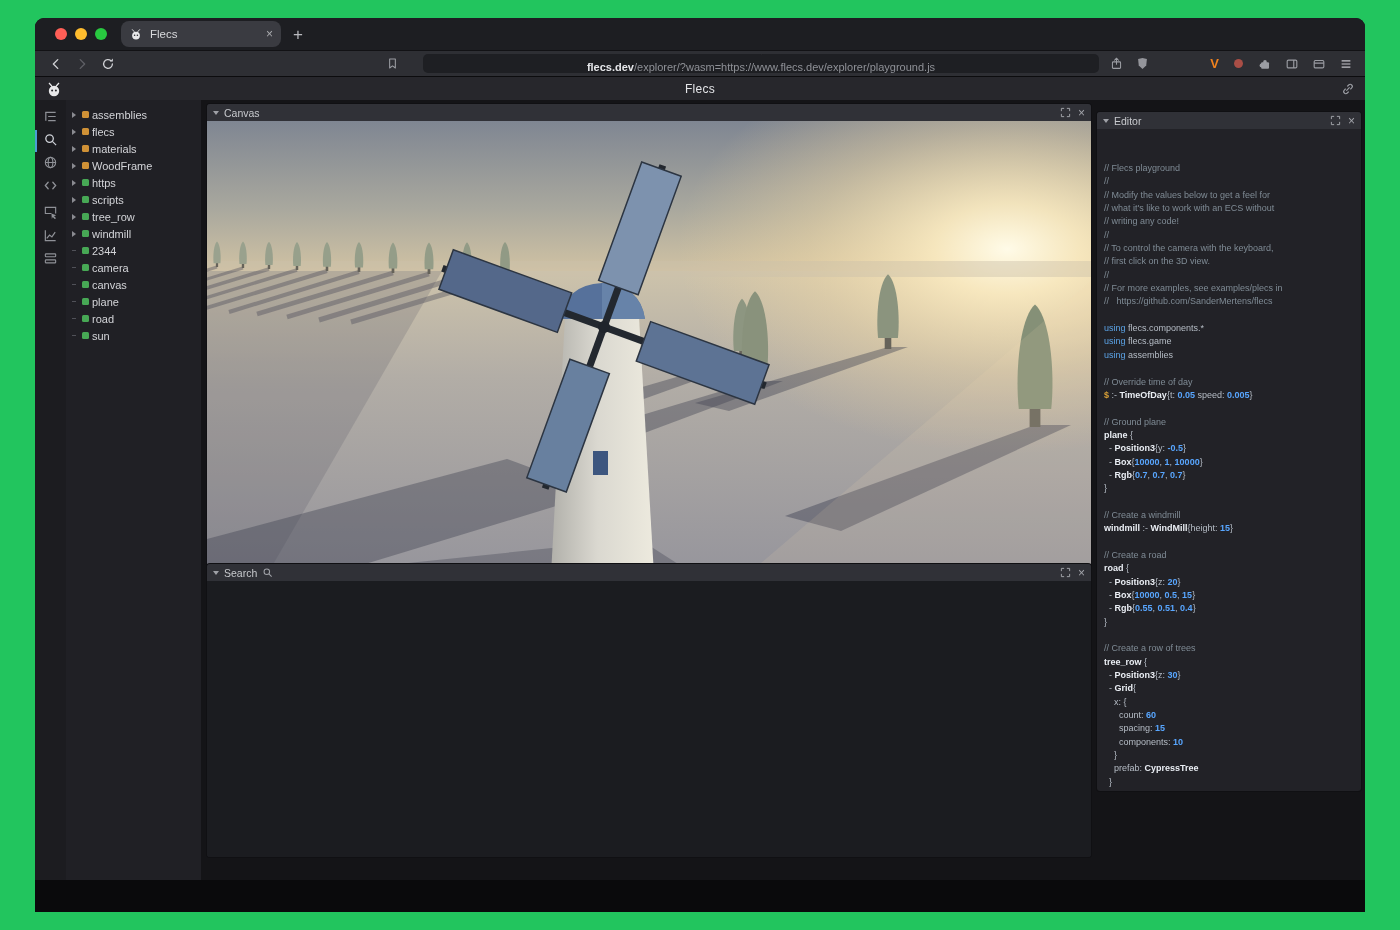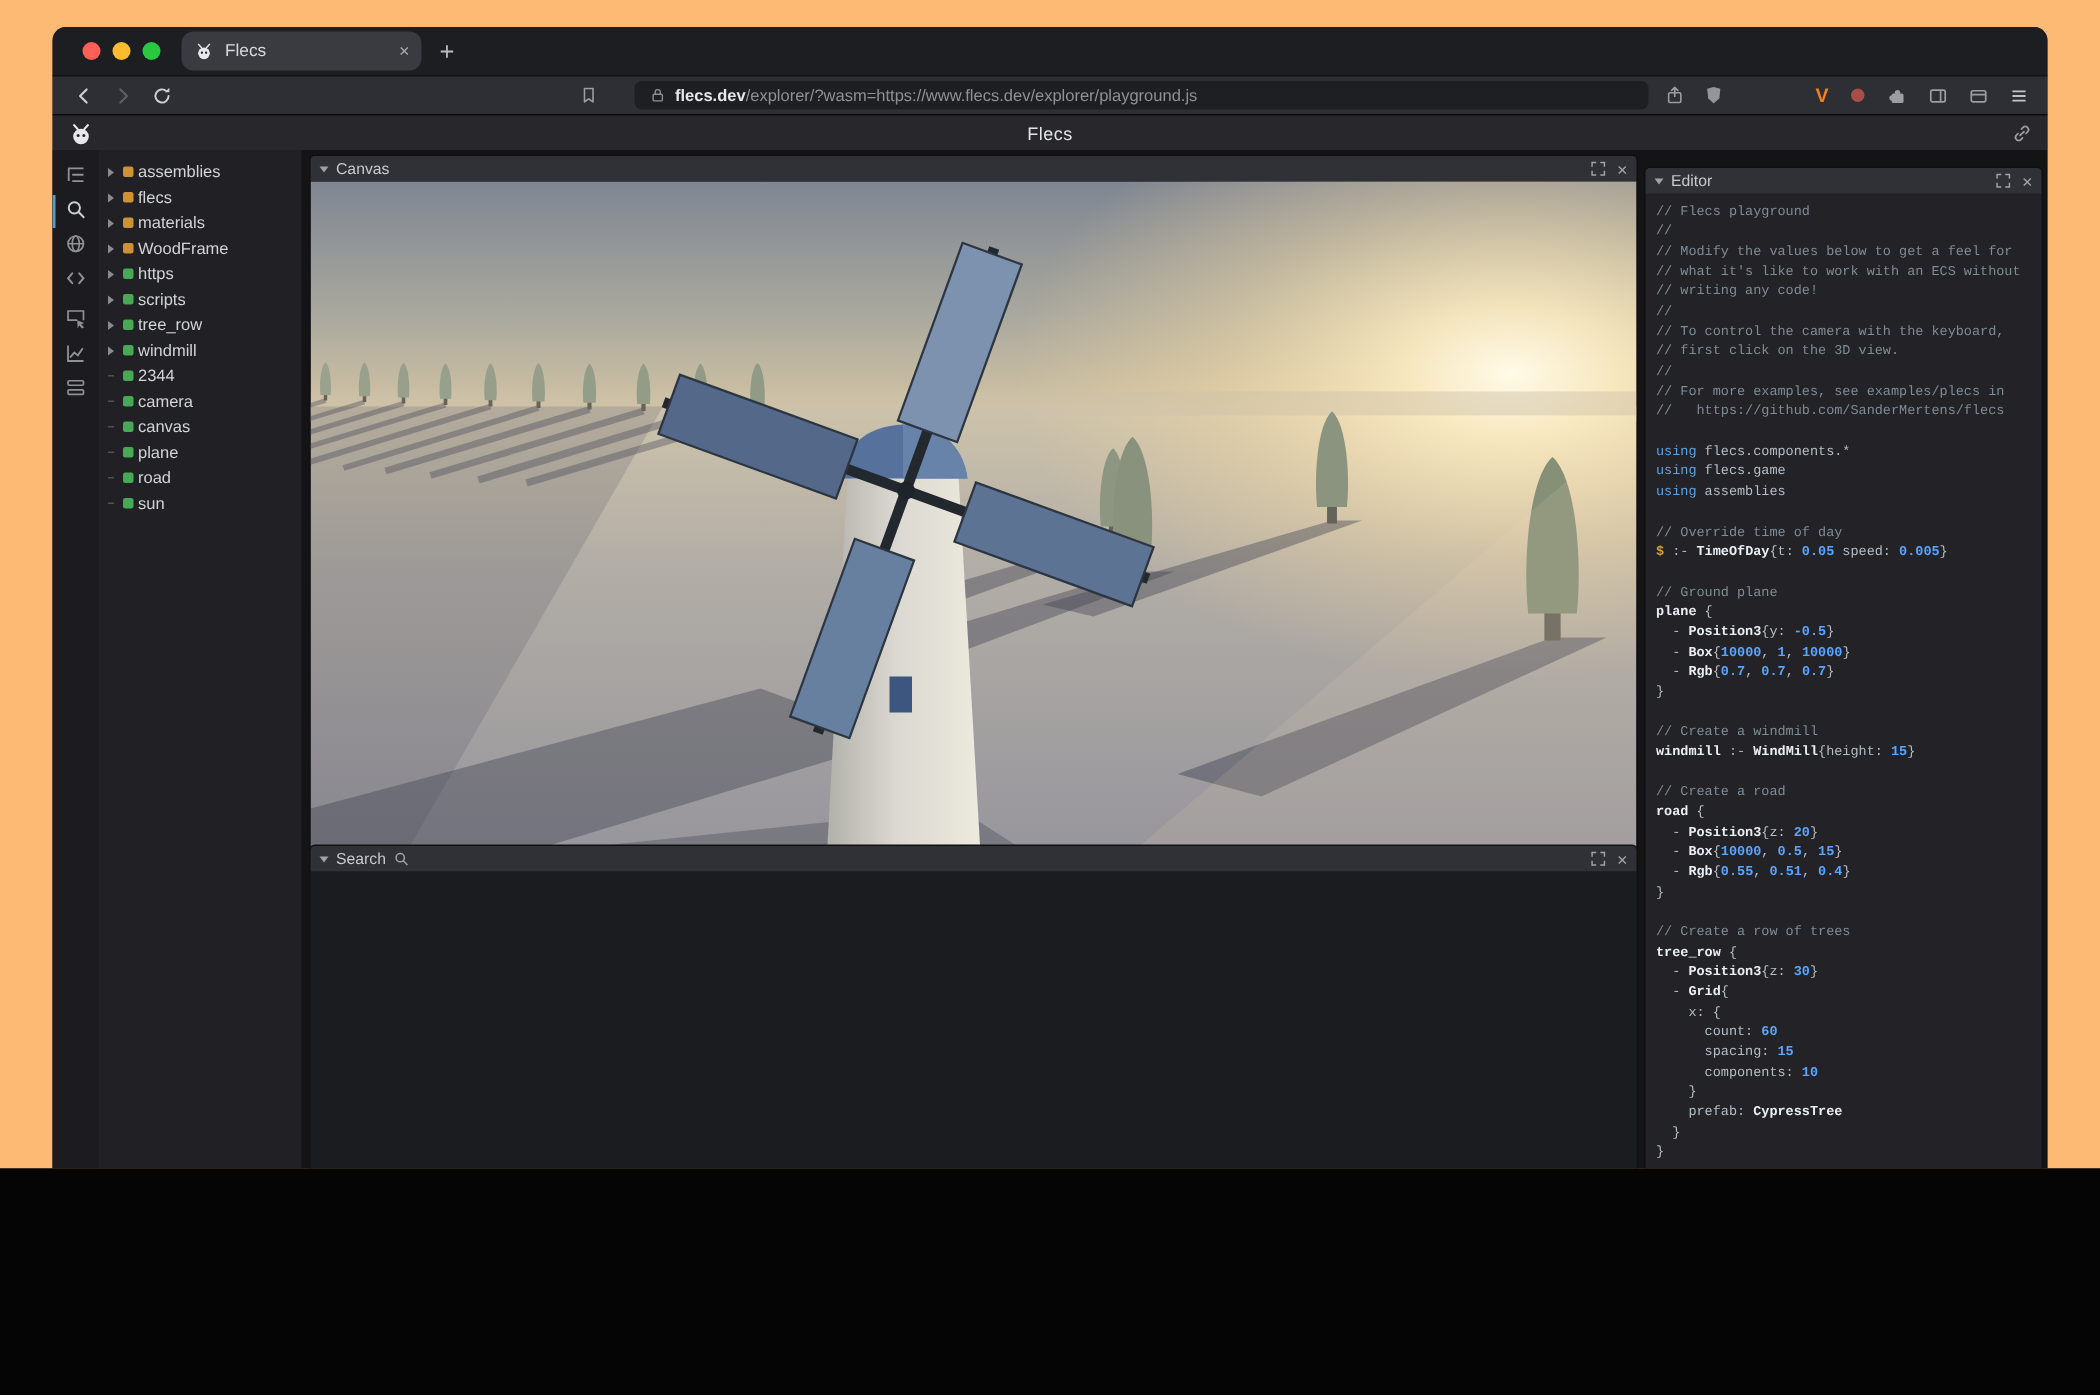--- a/index.html
+++ b/index.html
@@ -1,36 +1,36 @@
 <!DOCTYPE html>
 <html><head>
 <meta charset="utf-8">
 <style>
   * { margin:0; padding:0; box-sizing:border-box; }
   html,body { background:#050505; }
-  .stage { position:relative; width:1400px; height:779px; background:#fdba74; overflow:hidden;
+  .stage { position:relative; width:1400px; height:930px; background:#22c55e; overflow:hidden;
            font-family:"Liberation Sans", sans-serif; }
   .window { position:absolute; left:35px; top:18px; width:1330px; height:894px;
             background:#141417; border-radius:9px 9px 0 0; overflow:hidden; }
 
   
   .tabbar { height:32px; background:#1d1e22; display:flex; align-items:center; }
   .traffic { display:flex; gap:8px; padding:0 14px 0 20px; }
   .tl-dot { width:12px; height:12px; border-radius:50%; }
   .tab { width:160px; height:26px; background:#3a3b41; border-radius:8px; display:flex;
          align-items:center; gap:7px; padding:0 8px; color:#d8d9dc; font-size:11.5px; }
   .tab .grow { flex:1; }
   .tab-close { color:#a9aaae; font-size:12px; line-height:1; cursor:default; }
   .newtab { margin-left:12px; color:#b9babf; font-size:17px; font-weight:400; line-height:1; }
 
   .toolbar { height:26px; background:#2e2f34; border-top:1px solid #121215; display:flex;
              align-items:center; padding:0 12px; gap:8px; }
   .navbtn { width:18px; height:18px; display:flex; align-items:center; justify-content:center; }
   .urlbar { width:676px; height:19px; margin-left:14px; background:#1e1f23; border-radius:5px;
-            display:flex; align-items:center; padding:0 10px; gap:6px; overflow:hidden; }
+            display:flex; align-items:center; padding:0 10px; gap:6px; overflow:hidden;flex-direction:column; }
   .urltext { font-size:11px; white-space:nowrap; color:#8f9197; }
   .urltext b { color:#e6e7ea; font-weight:700; }
   .tb-right { margin-left:auto; display:flex; align-items:center; gap:13px; }
   .vpn { color:#f0821e; font-weight:700; font-size:13px; }
 
   .app-header { height:24px; background:#27272c; border-top:1px solid #0c0c0e; display:flex;
                 align-items:center; position:relative; padding:0 10px; }
   .app-title { position:absolute; left:0; right:0; text-align:center; color:#e4e5e8;
                font-size:12px; letter-spacing:.3px; }
   .app-header .right { margin-left:auto; z-index:1; }
@@ -68,21 +68,21 @@
   .phead-right { margin-left:auto; display:flex; align-items:center; gap:7px; }
   .pclose { color:#a2a4aa; font-size:12px; line-height:1; }
 
   .panel-canvas  { left:172px; top:4px;   width:884px; height:471px; }
   .panel-search  { left:172px; top:464px; width:884px; height:293px; }
   .panel-editor  { left:1062px; top:12px;  width:264px; height:679px; }
 
   .canvas-body { width:884px; height:454px; display:block; }
   .search-body { width:100%; height:276px; background:#1b1c20; }
 
-  .editor-body { padding:6px 0 0 7px; font-family:Liberation Mono, monospace; font-size:9px; }
+  .editor-body { padding:6px 0 0 7px; font-family:Liberation Sans, sans-serif; font-size:9px;margin-top:27px; }
   .cl { height:13.35px; line-height:13.35px; white-space:pre; }
   .t-c { color:#7f8b95; }
   .t-k { color:#5ba3e6; }
   .t-t { color:#eaeef4; font-weight:700; }
   .t-n { color:#58a6ff; font-weight:700; }
   .t-p { color:#b6bdc6; }
   .t-o { color:#d8a037; font-weight:700; }
 
   svg.glyph { display:block; }
 </style>

